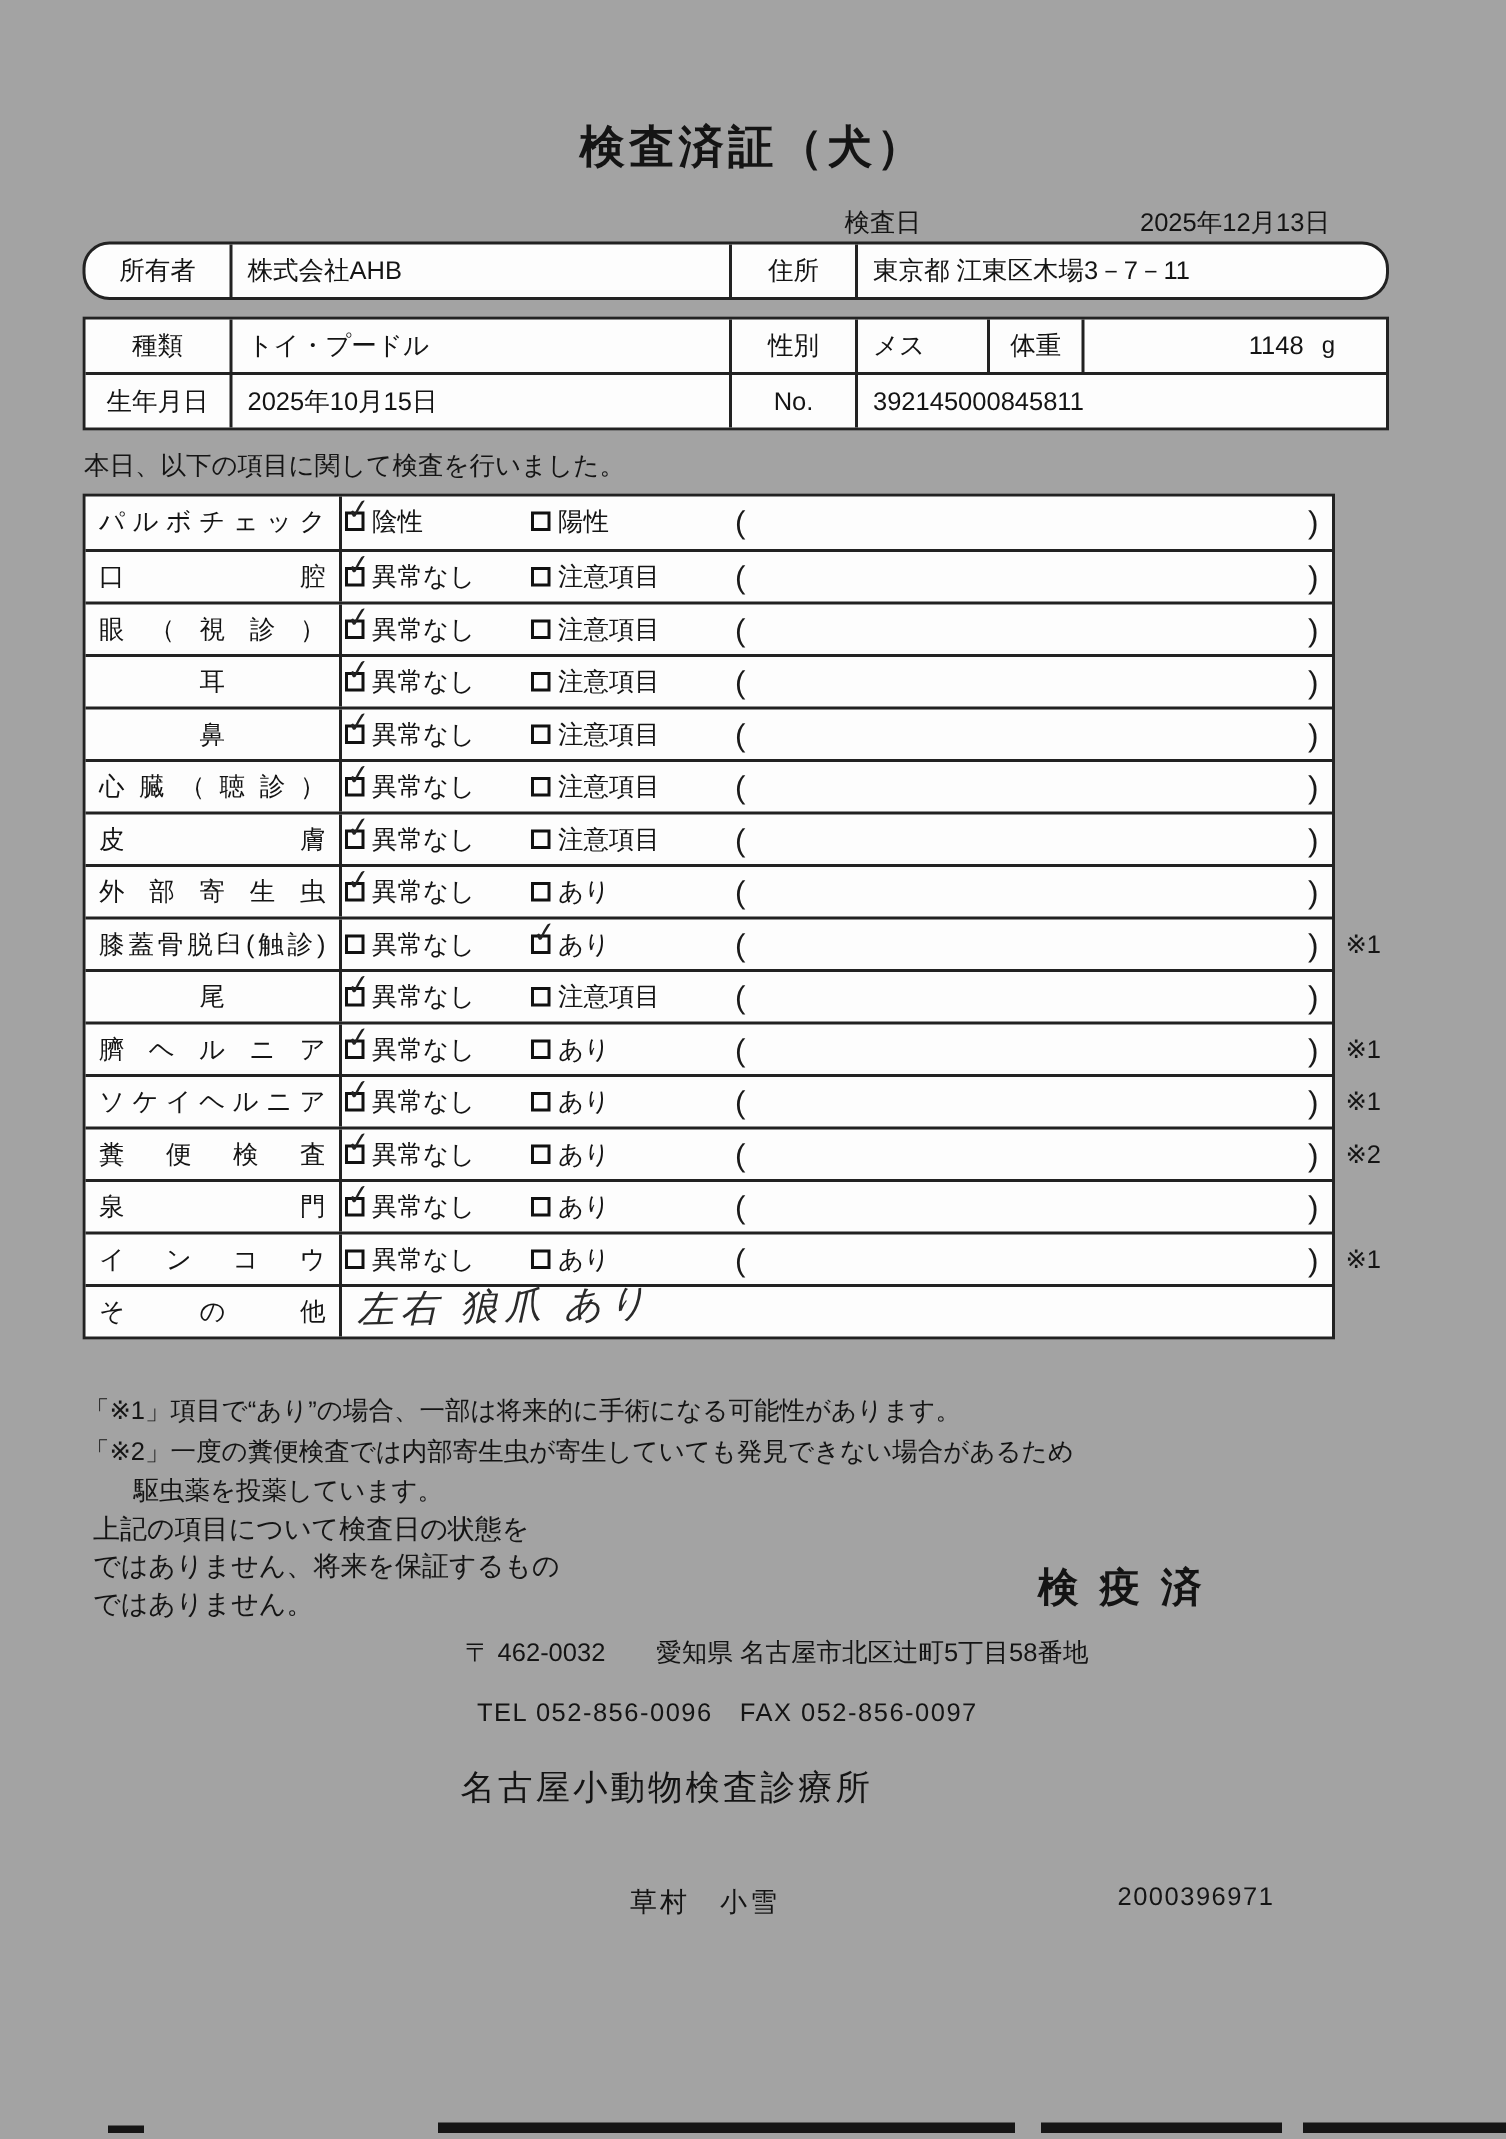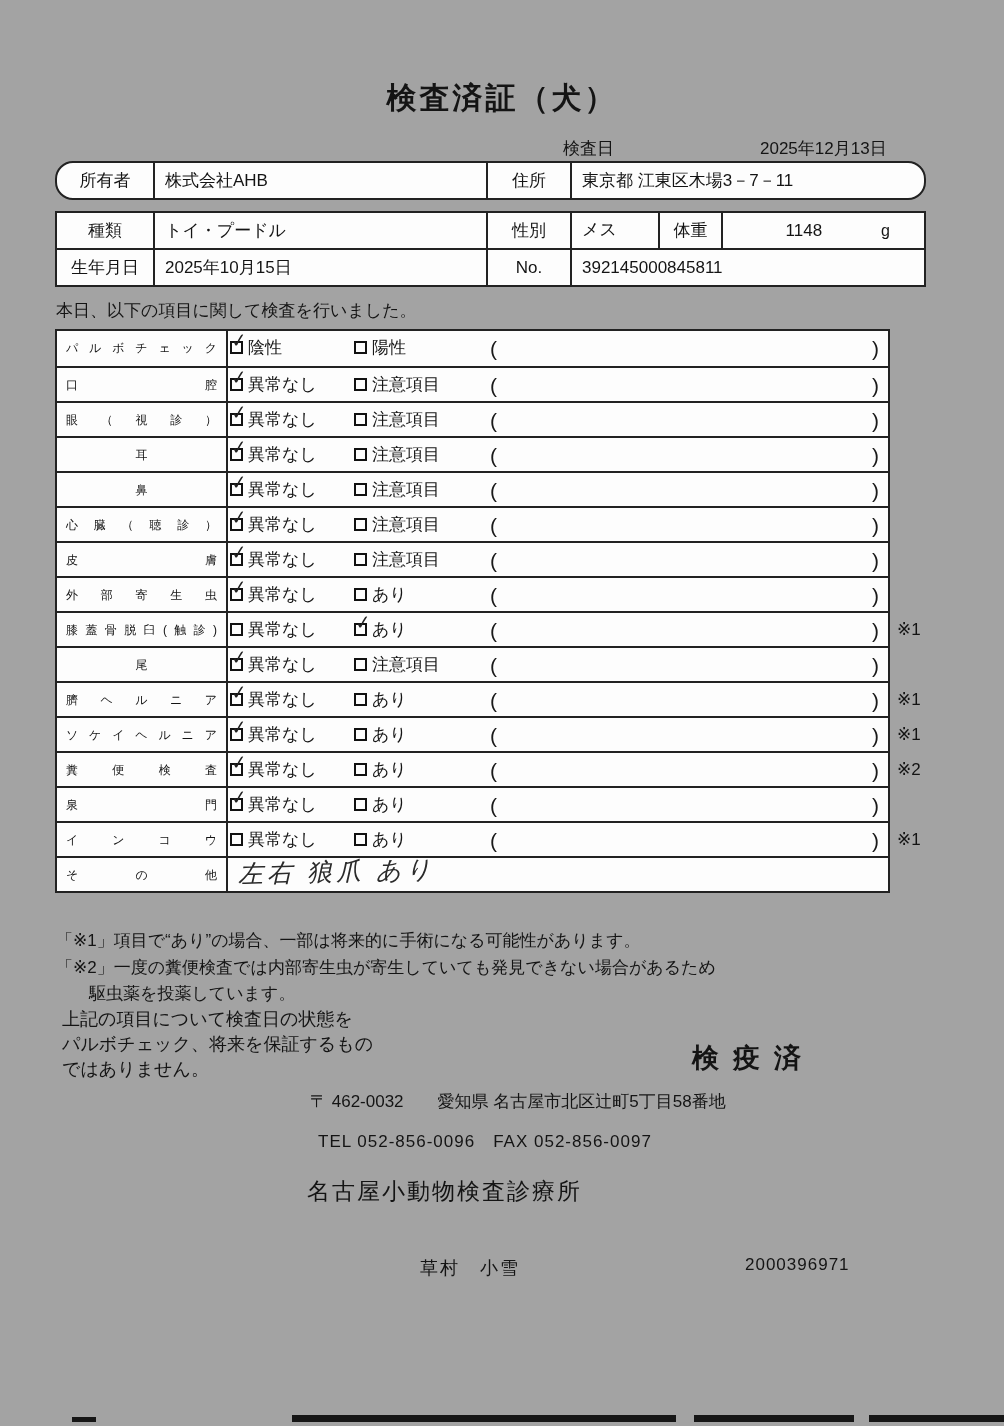--- a/index.html
+++ b/index.html
@@ -18,32 +18,32 @@
   .brow{display:flex;box-sizing:border-box;}
   .brow + .brow{border-top:2px solid #222;}
   .bcell{box-sizing:border-box;height:35px;line-height:35px;font-size:17px;white-space:nowrap;overflow:visible;}
   .bcell.bdr{border-right:2px solid #222;}
   .lab{text-align:center;}
   .val{padding-left:10px;}
 
   .tA{top:161px;left:55px;width:871px;border-radius:18px;}
   .tB{top:211px;left:55px;width:871px;}
   .w98{flex:0 0 98px;} .w333{flex:0 0 333px;} .w84{flex:0 0 84px;}
-  .w88{flex:0 0 88px;font-family:Liberation Mono, monospace;} .w63{flex:0 0 63px;} .wrest{flex:1;}
-  .weightcell{display:flex;justify-content:flex-end;align-items:center;padding-right:34px;gap:47px;}
+  .w88{flex:0 0 88px;} .w63{flex:0 0 63px;} .wrest{flex:1;}
+  .weightcell{display:flex;justify-content:flex-end;align-items:center;padding-right:34px;}
   .weightcell .unit{margin-left:12px;font-size:16px;}
 
   .intro{top:299px;left:56px;font-size:17px;}
 
   
   .tC{top:329px;left:55px;width:835px;}
   .trow{display:flex;height:35px;box-sizing:border-box;}
   .trow + .trow{border-top:2px solid #222;}
   .lcell{flex:0 0 171px;border-right:2px solid #222;box-sizing:border-box;
-         padding:0 9px;font-size:12px;line-height:34px;white-space:nowrap;overflow:hidden;}
+         padding:0 9px;font-size:17px;line-height:34px;white-space:nowrap;overflow:hidden;}
   .lcell.j{text-align:justify;text-align-last:justify;}
   .lcell.c{text-align:center;}
   .ccell{flex:1;position:relative;font-size:17px;line-height:34px;}
   .opt{position:absolute;top:0;white-space:nowrap;}
   .o1{left:2px;} .o2{left:126px;}
   .cb{display:inline-block;width:13px;height:13px;border:2px solid #111;box-sizing:border-box;
       vertical-align:-1px;margin-right:5px;position:relative;background:#fdfdfd;}
   .cb.checked::after{content:"✓";position:absolute;left:-1px;top:-12px;font-size:19px;
       color:#222;transform:rotate(-6deg);line-height:1;}
   .paren{position:absolute;top:1px;font-size:21px;color:#1a1a1a;}
@@ -284,21 +284,21 @@
     </div>
 
   </div>
 
   <div class="abs note n1">「※1」項目で“あり”の場合、一部は将来的に手術になる可能性があります。</div>
   <div class="abs note n2">「※2」一度の糞便検査では内部寄生虫が寄生していても発見できない場合があるため</div>
   <div class="abs note n3">駆虫薬を投薬しています。</div>
 
   <div class="abs disclaimer">
     <div>上記の項目について検査日の状態を</div>
-    <div>パルボチェック、将来を保証するもの</div>
+    <div>ではありません、将来を保証するもの</div>
     <div>ではありません。</div>
   </div>
 
   <div class="abs stamp">検疫済</div>
   <div class="abs postal">〒 462-0032　　愛知県 名古屋市北区辻町5丁目58番地</div>
   <div class="abs tel">TEL 052-856-0096　FAX 052-856-0097</div>
   <div class="abs clinic">名古屋小動物検査診療所</div>
   <div class="abs person">草村　小雪</div>
   <div class="abs serial">2000396971</div>
 

